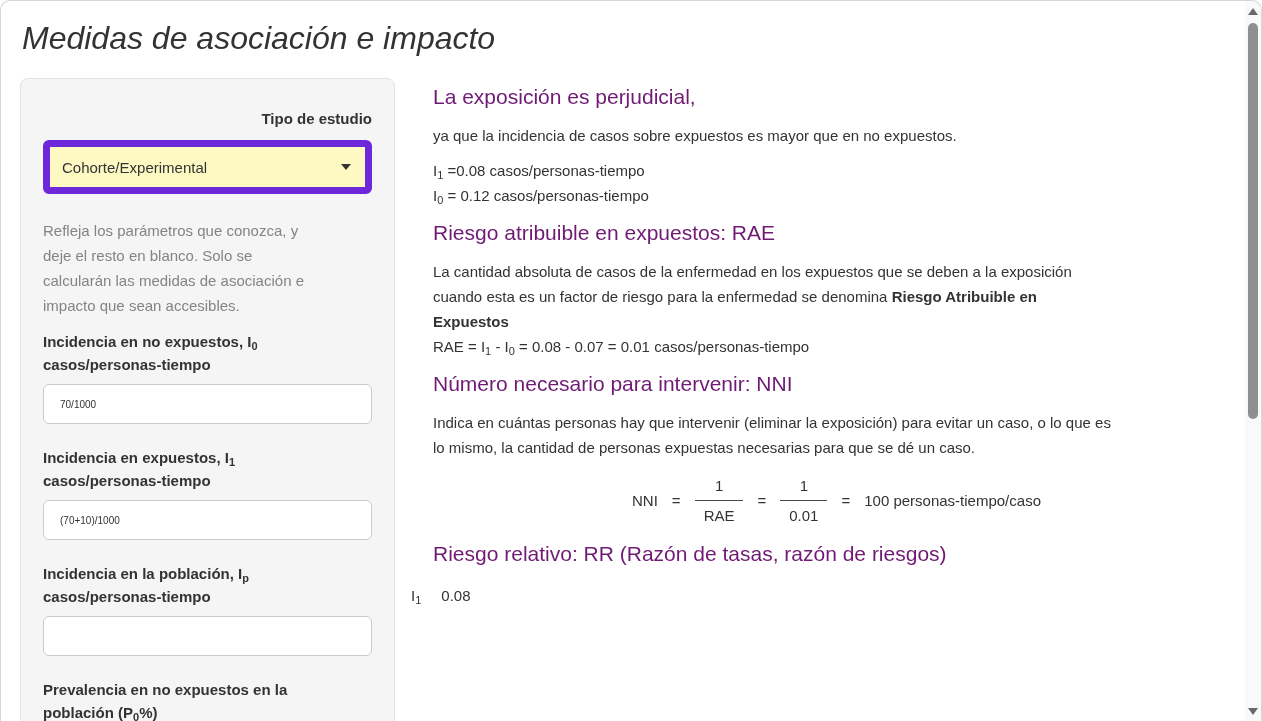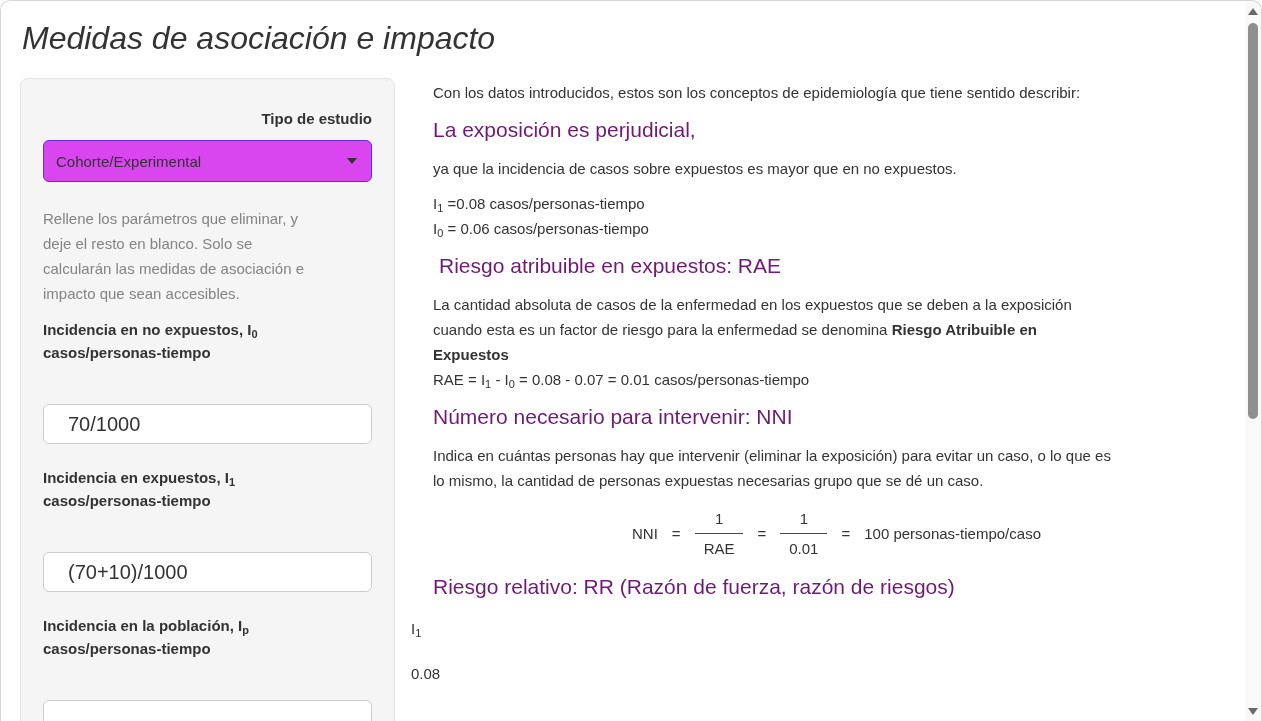--- a/index.html
+++ b/index.html
@@ -23,67 +23,67 @@
   .page-title{position:absolute;left:22px;top:20px;margin:0;font-size:32px;font-weight:400;color:#333;font-style:italic;}
   
   .well{
     position:absolute;left:20px;top:78px;width:375px;height:662px;box-sizing:border-box;
     background:#f5f5f5;border:1px solid #e3e3e3;border-radius:8px;
     padding:28px 22px 20px 22px;
   }
   .control-label{font-weight:700;font-size:15px;line-height:23px;display:block;text-align:right;}
   .study-label{margin-bottom:10px;}
   .select-box{
-    height:40px;background:#d946ef;border:1px solid #6d28d9;border-radius:6px;
+    height:40px;background:#fef9c3;border:7px solid #6d28d9;border-radius:6px;
     display:flex;align-items:center;justify-content:space-between;
     padding:0 14px 0 12px;font-size:15px;margin-bottom:24px;cursor:pointer;
   }
   .caret{width:0;height:0;border-left:5px solid transparent;border-right:5px solid transparent;border-top:6px solid #333;}
   .help-text{color:#848484;font-size:15px;line-height:25px;margin:0 0 12px 0;}
   .form-group{margin-bottom:22px;}
   .form-group label{font-weight:700;font-size:15px;line-height:23px;display:block;margin-bottom:8px;}
   .text-input{
     width:100%;height:40px;box-sizing:border-box;background:#fff;
-    border:1px solid #ccc;border-radius:6px;padding:0 24px;
-    font-size:20px;color:#333;font-family:inherit;margin-top:32px;
+    border:1px solid #ccc;border-radius:6px;padding:0 16px;
+    font-size:10px;color:#333;font-family:inherit;
   }
   
   .main{position:absolute;left:433px;top:80px;width:807px;font-size:15px;line-height:25px;}
   .main p{margin:0 0 10px 0;}
   .intro{margin-bottom:8px;}
   .sec{font-size:21px;font-weight:400;line-height:29px;color:#701a75;margin:8px 0 12px 0;}
   .harmful-h{margin-top:2px;}
   .ya-que{margin-bottom:26px;}
   .inc-lines{margin-bottom:0;}
-  .rae-h{margin-top:8px;margin-left:6px;}
+  .rae-h{margin-top:8px;}
   .body-block{margin-bottom:0;}
   .nni-h{margin-top:10px;}
   sub{font-size:11px;line-height:0;position:relative;bottom:-3px;vertical-align:baseline;}
   .b{font-weight:700;text-align:center;}
   
   .formula{display:flex;align-items:center;justify-content:center;gap:14px;margin:16px 0 14px 0;}
   .frac{display:inline-block;text-align:center;vertical-align:middle;}
   .frac .num{display:block;padding:0 9px 5px 9px;line-height:19px;}
   .frac .den{display:block;border-top:1px solid #4a4a4a;padding:5px 9px 0 9px;line-height:19px;}
-  .formula-top{display:flex;justify-content:center;gap:20px;margin:15px 0 0 0;position:relative;left:-22px;flex-direction:column;}
+  .formula-top{display:flex;gap:20px;margin:15px 0 0 0;position:relative;left:-22px;}
 </style>
 </head>
 <body>
 
 <h1 class="page-title">Medidas de asociación e impacto</h1>
 
 <div class="well">
   <span class="control-label study-label">Tipo de estudio</span>
 
   <div class="select-box">
     <span>Cohorte/Experimental</span>
     <span class="caret"></span>
   </div>
 
-  <p class="help-text"><span>Rellene los parámetros que eliminar, y</span><br><span>deje el resto en blanco. Solo se</span><br><span>calcularán las medidas de asociación e</span><br><span>impacto que sean accesibles.</span></p>
+  <p class="help-text"><span>Refleja los parámetros que conozca, y</span><br><span>deje el resto en blanco. Solo se</span><br><span>calcularán las medidas de asociación e</span><br><span>impacto que sean accesibles.</span></p>
 
   <div class="form-group">
     <label><span>Incidencia en no expuestos, I</span><sub>0</sub><br><span>casos/personas-tiempo</span></label>
     <input class="text-input" type="text" value="70/1000" style="">
   </div>
 
   <div class="form-group">
     <label><span>Incidencia en expuestos, I</span><sub>1</sub><br><span>casos/personas-tiempo</span></label>
     <input class="text-input" type="text" value="(70+10)/1000" style="">
   </div>
@@ -93,50 +93,49 @@
     <input class="text-input" type="text" value="" style="">
   </div>
 
   <div class="form-group">
     <label><span>Prevalencia en no expuestos en la</span><br><span>población (P</span><sub>0</sub><span>%)</span></label>
     <input class="text-input" type="text" value="" style="">
   </div>
 </div>
 
 <div class="main">
-  <p class="intro">Con los datos introducidos, estos son los conceptos de epidemiología que tiene sentido describir:</p>
 
   <h2 class="sec harmful-h">La exposición es perjudicial,</h2>
   <p class="ya-que">ya que la incidencia de casos sobre expuestos es mayor que en no expuestos.</p>
 
-  <p class="inc-lines"><span>I</span><sub>1</sub><span> =0.08 casos/personas-tiempo</span><br><span>I</span><sub>0</sub><span> = 0.06 casos/personas-tiempo</span></p>
+  <p class="inc-lines"><span>I</span><sub>1</sub><span> =0.08 casos/personas-tiempo</span><br><span>I</span><sub>0</sub><span> = 0.12 casos/personas-tiempo</span></p>
 
   <h2 class="sec rae-h">Riesgo atribuible en expuestos: RAE</h2>
   <p class="body-block"><span>La cantidad absoluta de casos de la enfermedad en los expuestos que se deben a la exposición</span><br><span>cuando esta es un factor de riesgo para la enfermedad se denomina </span><span class="b">Riesgo Atribuible en</span><br><span class="b">Expuestos</span><br><span>RAE = I</span><sub>1</sub><span> - I</span><sub>0</sub><span> = 0.08 - 0.07 = 0.01 casos/personas-tiempo</span></p>
 
   <h2 class="sec nni-h">Número necesario para intervenir: NNI</h2>
-  <p class="body-block"><span>Indica en cuántas personas hay que intervenir (eliminar la exposición) para evitar un caso, o lo que es</span><br><span>lo mismo, la cantidad de personas expuestas necesarias grupo que se dé un caso.</span></p>
+  <p class="body-block"><span>Indica en cuántas personas hay que intervenir (eliminar la exposición) para evitar un caso, o lo que es</span><br><span>lo mismo, la cantidad de personas expuestas necesarias para que se dé un caso.</span></p>
 
   <div class="formula">
     <span>NNI</span>
     <span>=</span>
     <span class="frac">
       <span class="num">1</span>
       <span class="den">RAE</span>
     </span>
     <span>=</span>
     <span class="frac">
       <span class="num">1</span>
       <span class="den">0.01</span>
     </span>
     <span>=</span>
     <span>100 personas-tiempo/caso</span>
   </div>
 
-  <h2 class="sec">Riesgo relativo: RR (Razón de fuerza, razón de riesgos)</h2>
+  <h2 class="sec">Riesgo relativo: RR (Razón de tasas, razón de riesgos)</h2>
 
   <div class="formula-top">
     <span><span>I</span><sub>1</sub></span>
     <span>0.08</span>
   </div>
 </div>
 
 <div class="scrollbar">
   <div class="scroll-arrow scroll-up"></div>
   <div class="scroll-thumb"></div>

